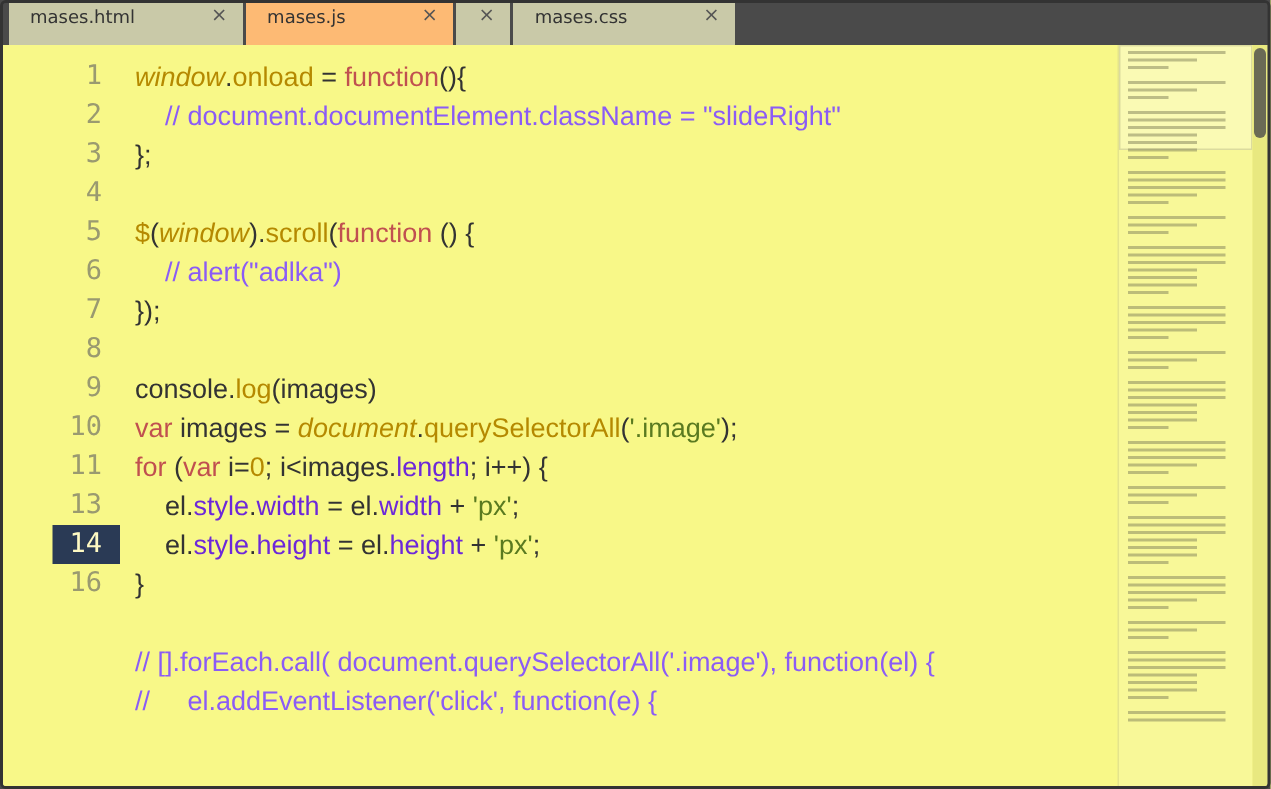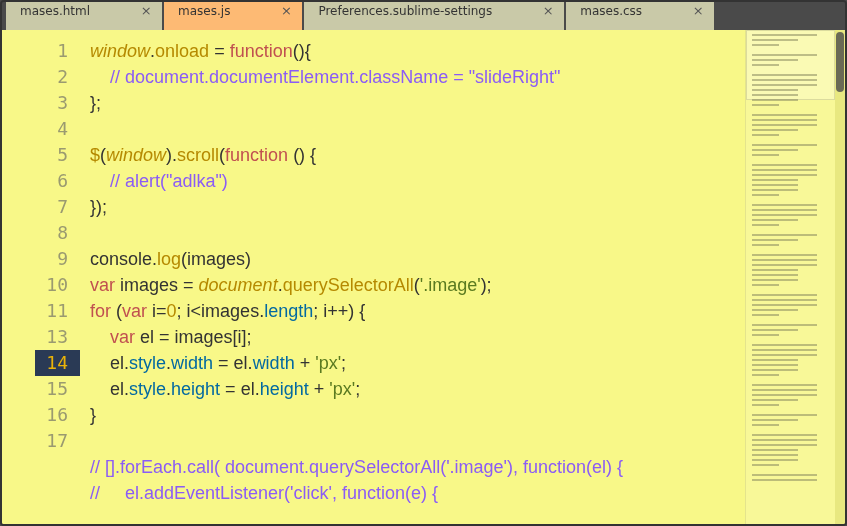--- a/index.html
+++ b/index.html
@@ -55,21 +55,21 @@
 .gutter .ln {
   height: 26px;
   line-height: 26px;
   padding-right: 12px;
   font-family: "DejaVu Sans Mono","Consolas",monospace;
   font-size: 18px;
   color: #9a9a70;
 }
 .gutter .ln.current {
   background: #2a3a55;
-  color: #eab308;
+  color: #fef9c3;
   margin-left: 33px;
 }
 .code {
   flex: 1;
   padding-top: 8px;
   font-family: Liberation Sans, sans-serif;
   font-size: 18px;
   color: #333;
   overflow: hidden;
 }
@@ -81,21 +81,21 @@
 }
 
 .kw   { color: #c05050; }
 .func { color: #b58900; }           
 .glob { color: #b58900; font-style: italic; }  
 .str  { color: #5a7a20; }           
 .cmt  { color: #8b5cf6; }           
 .num  { color: #b58900; }
 .op   { color: #333; }
 .punct{ color: #333; }
-.var  { color: #0369a1; }
+.var  { color: #6d28d9; }
 .dollar { color: #b58900; }
 .plain { color: #333; }
 
 .minimap {
   width: 90px;
   background: #f8f898;
   border-left: 1px solid rgba(0,0,0,0.08);
   position: relative;
   overflow: hidden;
   padding: 4px 6px;
@@ -139,21 +139,20 @@
 <div class="tabbar">
   <div class="tab inactive">
     <span class="tab-label">mases.html</span>
     <span class="close">×</span>
   </div>
   <div class="tab active">
     <span class="tab-label">mases.js</span>
     <span class="close">×</span>
   </div>
   <div class="tab inactive">
-    <span class="tab-label">Preferences.sublime-settings</span>
     <span class="close">×</span>
   </div>
   <div class="tab inactive">
     <span class="tab-label">mases.css</span>
     <span class="close">×</span>
   </div>
 </div>
 
 <div class="editor-wrap">
   <div class="gutter" id="gutter">
@@ -163,37 +162,34 @@
       <div class="ln">4</div>
       <div class="ln">5</div>
       <div class="ln">6</div>
       <div class="ln">7</div>
       <div class="ln">8</div>
       <div class="ln">9</div>
       <div class="ln">10</div>
       <div class="ln">11</div>
       <div class="ln">13</div>
       <div class="ln current">14</div>
-      <div class="ln">15</div>
       <div class="ln">16</div>
-      <div class="ln">17</div>
     </div>
   <div class="code" id="code">
       <div class="line"><span class="glob">window</span><span class="plain">.</span><span class="func">onload</span><span class="plain"> </span><span class="op">=</span><span class="plain"> </span><span class="kw">function</span><span class="punct">(){</span></div>
       <div class="line"><span class="plain">    </span><span class="cmt">// document.documentElement.className = "slideRight"</span></div>
       <div class="line"><span class="punct">};</span></div>
       <div class="line"><span class="plain"></span></div>
       <div class="line"><span class="dollar">$</span><span class="punct">(</span><span class="glob">window</span><span class="punct">).</span><span class="func">scroll</span><span class="punct">(</span><span class="kw">function</span><span class="plain"> </span><span class="punct">() {</span></div>
       <div class="line"><span class="plain">    </span><span class="cmt">// alert("adlka")</span></div>
       <div class="line"><span class="punct">});</span></div>
       <div class="line"><span class="plain"></span></div>
       <div class="line"><span class="plain">console.</span><span class="func">log</span><span class="punct">(images)</span></div>
       <div class="line"><span class="kw">var</span><span class="plain"> images </span><span class="op">=</span><span class="plain"> </span><span class="glob">document</span><span class="plain">.</span><span class="func">querySelectorAll</span><span class="punct">(</span><span class="str">'.image'</span><span class="punct">);</span></div>
       <div class="line"><span class="kw">for</span><span class="plain"> </span><span class="punct">(</span><span class="kw">var</span><span class="plain"> i</span><span class="op">=</span><span class="num">0</span><span class="punct">; </span><span class="plain">i</span><span class="op">&lt;</span><span class="plain">images.</span><span class="var">length</span><span class="punct">; </span><span class="plain">i</span><span class="op">++</span><span class="punct">) {</span></div>
-      <div class="line"><span class="plain">    </span><span class="kw">var</span><span class="plain"> el </span><span class="op">=</span><span class="plain"> images[i];</span></div>
       <div class="line"><span class="plain">    el.</span><span class="var">style</span><span class="plain">.</span><span class="var">width</span><span class="plain"> </span><span class="op">=</span><span class="plain"> el.</span><span class="var">width</span><span class="plain"> </span><span class="op">+</span><span class="plain"> </span><span class="str">'px'</span><span class="punct">;</span></div>
       <div class="line"><span class="plain">    el.</span><span class="var">style</span><span class="plain">.</span><span class="var">height</span><span class="plain"> </span><span class="op">=</span><span class="plain"> el.</span><span class="var">height</span><span class="plain"> </span><span class="op">+</span><span class="plain"> </span><span class="str">'px'</span><span class="punct">;</span></div>
       <div class="line"><span class="punct">}</span></div>
       <div class="line"><span class="plain"></span></div>
       <div class="line"><span class="cmt">// [].forEach.call( document.querySelectorAll('.image'), function(el) {</span></div>
       <div class="line"><span class="cmt">//     el.addEventListener('click', function(e) {</span></div>
     </div>
   <div class="minimap" id="minimap">
     <div class="mm-viewport"></div>
   <div class="mm-block long"></div>

